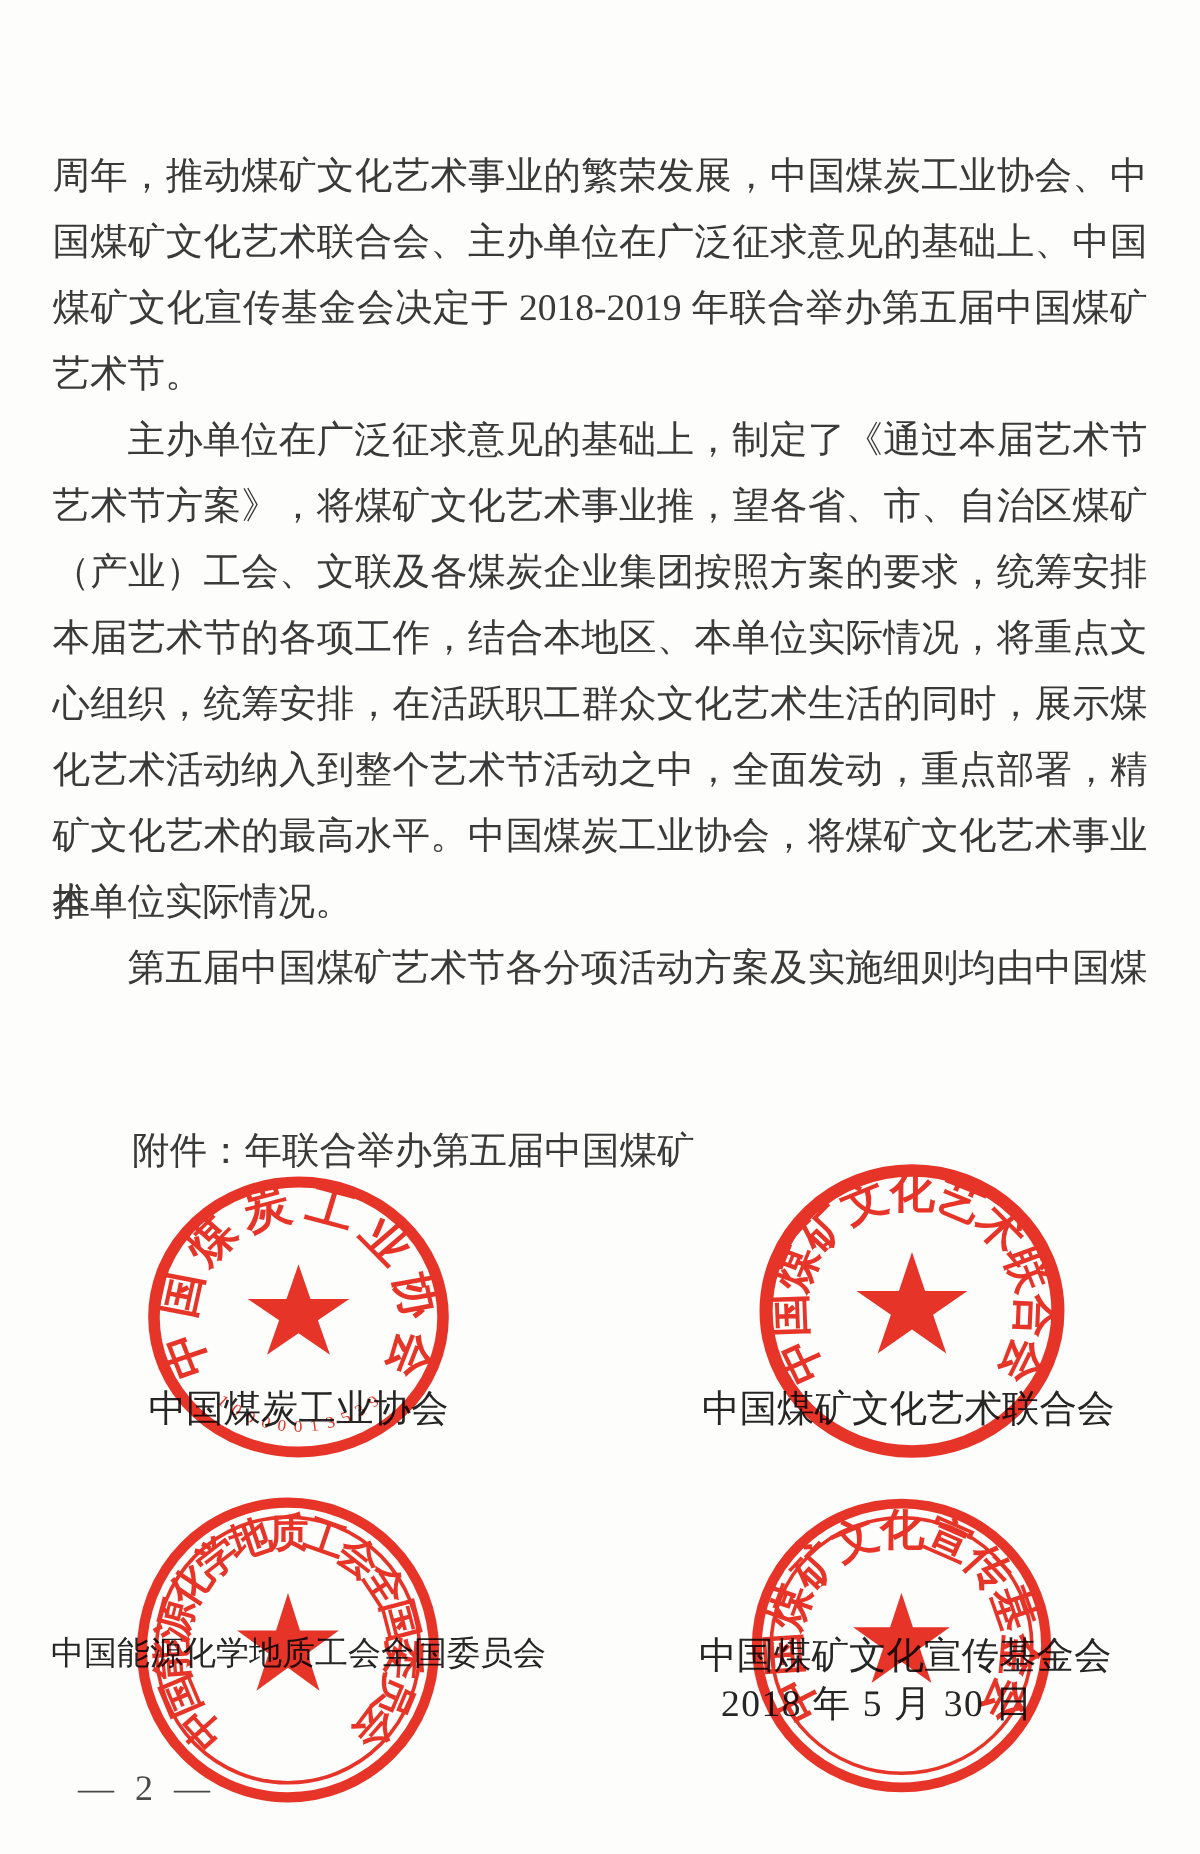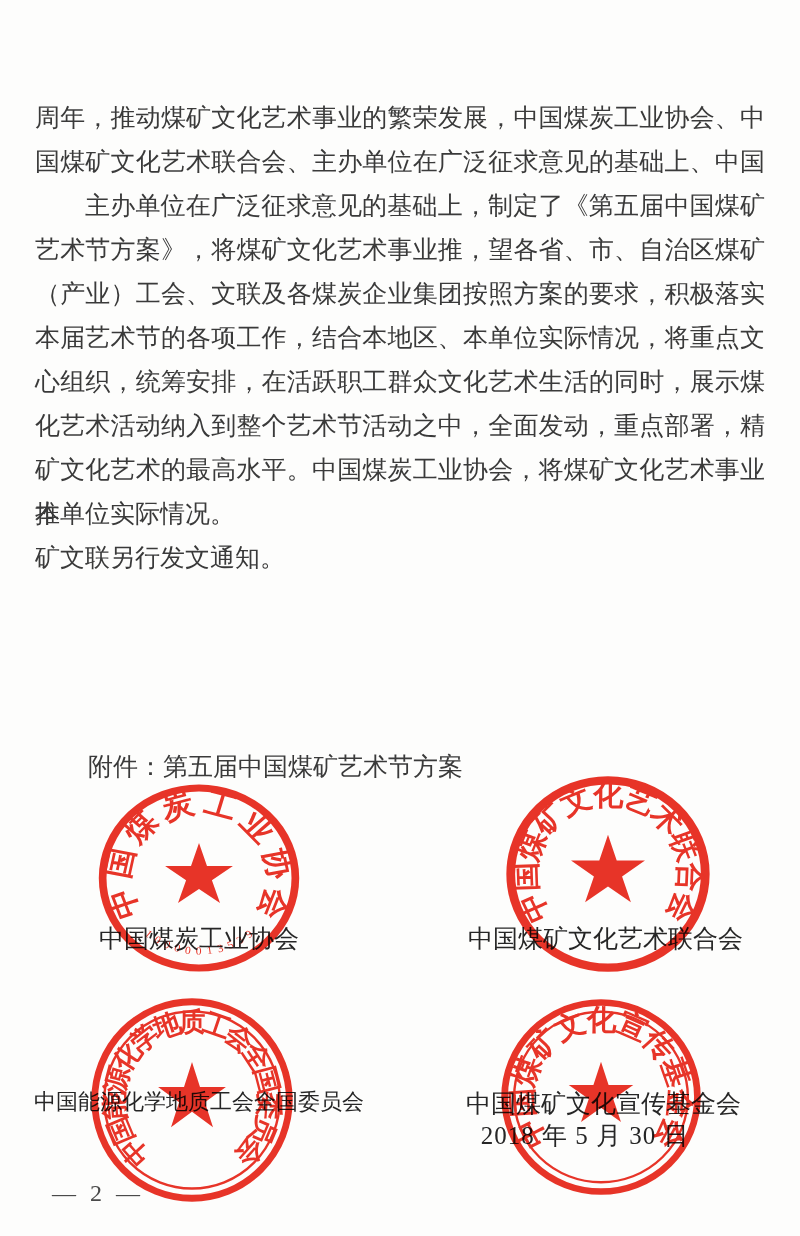--- a/index.html
+++ b/index.html
@@ -40,32 +40,34 @@
   .arc-text{font-family:"Liberation Serif", serif;font-weight:bold;}
 </style>
 </head>
 <body>
 
 <div class="page">
 
   <div class="textblock">
     <div class="line just">周年，推动煤矿文化艺术事业的繁荣发展，中国煤炭工业协会、中</div>
     <div class="line just">国煤矿文化艺术联合会、主办单位在广泛征求意见的基础上、中国</div>
-    <div class="line just indent">主办单位在广泛征求意见的基础上，制定了《第五届中国煤矿</div>
+    <div class="line just">煤矿文化宣传基金会决定于 2018-2019 年联合举办第五届中国煤矿</div>
+    <div class="line">艺术节。</div>
+    <div class="line just indent">主办单位在广泛征求意见的基础上，制定了《通过本届艺术节</div>
     <div class="line just">艺术节方案》，将煤矿文化艺术事业推，望各省、市、自治区煤矿</div>
-    <div class="line just">（产业）工会、文联及各煤炭企业集团按照方案的要求，积极落实</div>
+    <div class="line just">（产业）工会、文联及各煤炭企业集团按照方案的要求，统筹安排</div>
     <div class="line just">本届艺术节的各项工作，结合本地区、本单位实际情况，将重点文</div>
     <div class="line just">心组织，统筹安排，在活跃职工群众文化艺术生活的同时，展示煤</div>
     <div class="line just">化艺术活动纳入到整个艺术节活动之中，全面发动，重点部署，精</div>
     <div class="line just">矿文化艺术的最高水平。中国煤炭工业协会，将煤矿文化艺术事业推</div>
     <div class="line">本单位实际情况。</div>
-    <div class="line">矿文联另行发文通知。</div>
+    <div class="line just indent">第五届中国煤矿艺术节各分项活动方案及实施细则均由中国煤</div>
   </div>
 
-  <div class="attachment">附件：第五届中国煤矿艺术节方案</div>
+  <div class="attachment">附件：年联合举办第五届中国煤矿</div>
 
   <div class="sig sig1">中国煤炭工业协会</div>
   <div class="sig sig2">中国煤矿文化艺术联合会</div>
   <div class="sig sig3">中国能源化学地质工会全国委员会</div>
   <div class="sig sig4">中国煤矿文化宣传基金会</div>
   <div class="sig dateline">2018 年 5 月 30 日</div>
 
   <div class="pagenum">— 2 —</div>
 
   <div class="seal seal-1">

